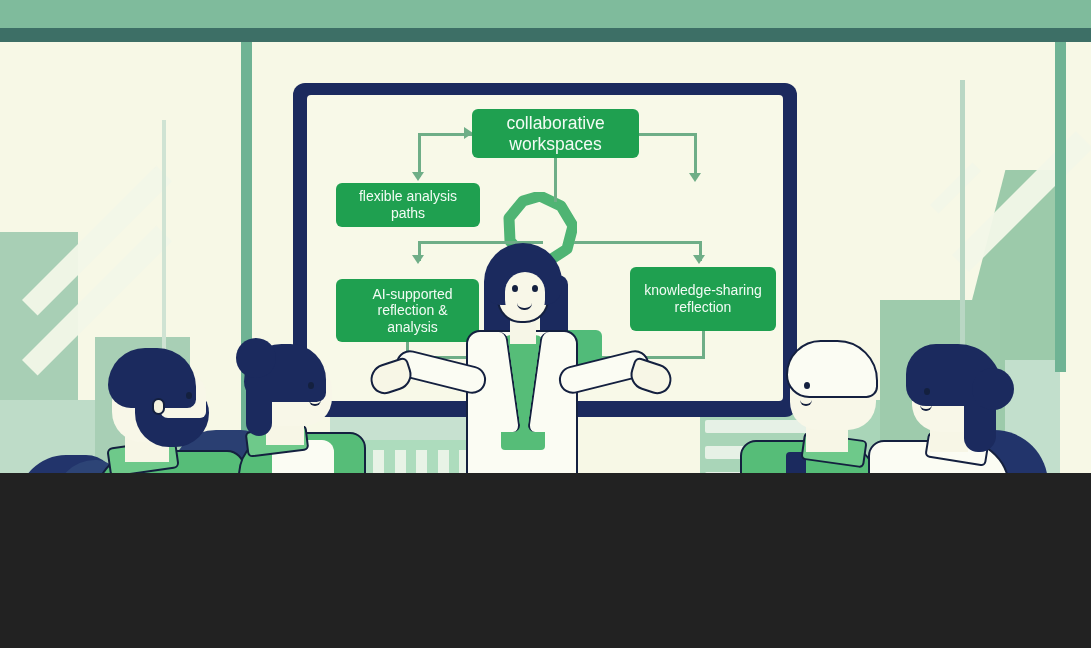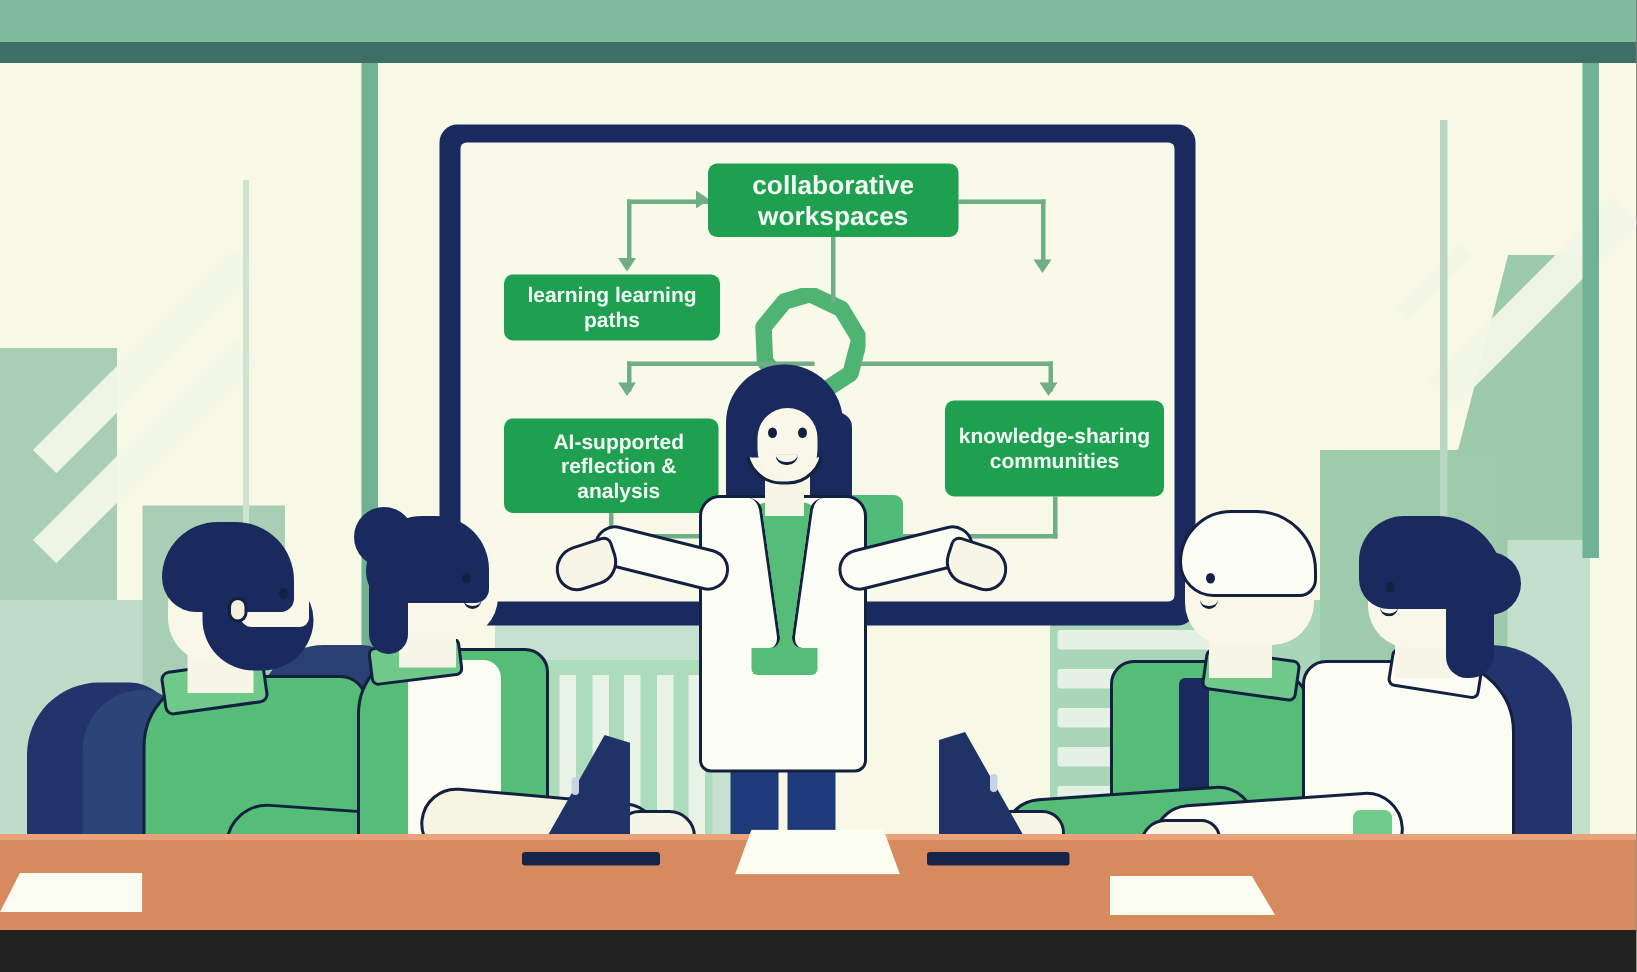--- a/index.html
+++ b/index.html
@@ -1,20 +1,19 @@
 <!DOCTYPE html>
 <html><head>
 <meta charset="utf-8">
 <style>
   html,body{margin:0;padding:0;background:#222;}
   body{font-family:"Liberation Sans",sans-serif;}
   #scene{
-    position:relative;width:1091px;height:620px;overflow:hidden;
+    position:relative;width:1091px;height:473px;overflow:hidden;
     background:#f7f8e6;
-    font-weight:bold;
   }
   .abs{position:absolute;}
 
   
   #ceiling-band{left:0;top:0;width:1091px;height:28px;background:#7fbb9c;}
   #ceiling-shadow{left:0;top:28px;width:1091px;height:14px;background:#3d6f66;}
   #wall{left:0;top:42px;width:1091px;height:606px;background:#f7f8e6;}
 
   .mullion{background:#6fb394;}
   #mullion-1{left:241px;top:42px;width:11px;height:500px;}
@@ -278,26 +277,26 @@
     <div id="l9-head" class="arrowhead" style="left:386px;top:160px;"></div>
 
     <div id="l10" class="ln" style="left:99px;top:236px;width:3px;height:28px;"></div>
     <div id="l11" class="ln" style="left:99px;top:261px;width:130px;height:3px;"></div>
     <div id="l12" class="ln" style="left:395px;top:236px;width:3px;height:28px;"></div>
     <div id="l13" class="ln" style="left:285px;top:261px;width:113px;height:3px;"></div>
     <div id="mini-box" class="abs" style="left:235px;top:235px;"></div>
 
     <div class="node" style="left:165px;top:14px;width:167px;height:49px;font-size:17.5px;">collaborative workspaces</div>
 
-    <div class="node" style="left:29px;top:88px;width:144px;height:44px;font-size:14px;">learning learning paths</div>
+    <div class="node" style="left:29px;top:88px;width:144px;height:44px;font-size:14px;">flexible analysis paths</div>
 
 
     <div class="node" style="left:29px;top:184px;width:143px;height:63px;font-size:14px;padding-left:16px;">AI-supported reflection &amp; analysis</div>
 
-    <div class="node" style="left:323px;top:172px;width:146px;height:64px;font-size:14px;">knowledge-sharing communities</div>
+    <div class="node" style="left:323px;top:172px;width:146px;height:64px;font-size:14px;">knowledge-sharing reflection</div>
   </div>
 
   <div id="chair-4" class="abs chair"></div>
   <div id="chair-3" class="abs"></div>
   <div id="chair-1" class="abs chair"></div>
   <div id="chair-1b" class="abs"></div>
   <div id="chair-2" class="abs"></div>
 
   <div id="pres-legs" class="abs"></div>
   <div id="pres-leg-gap" class="abs"></div>

